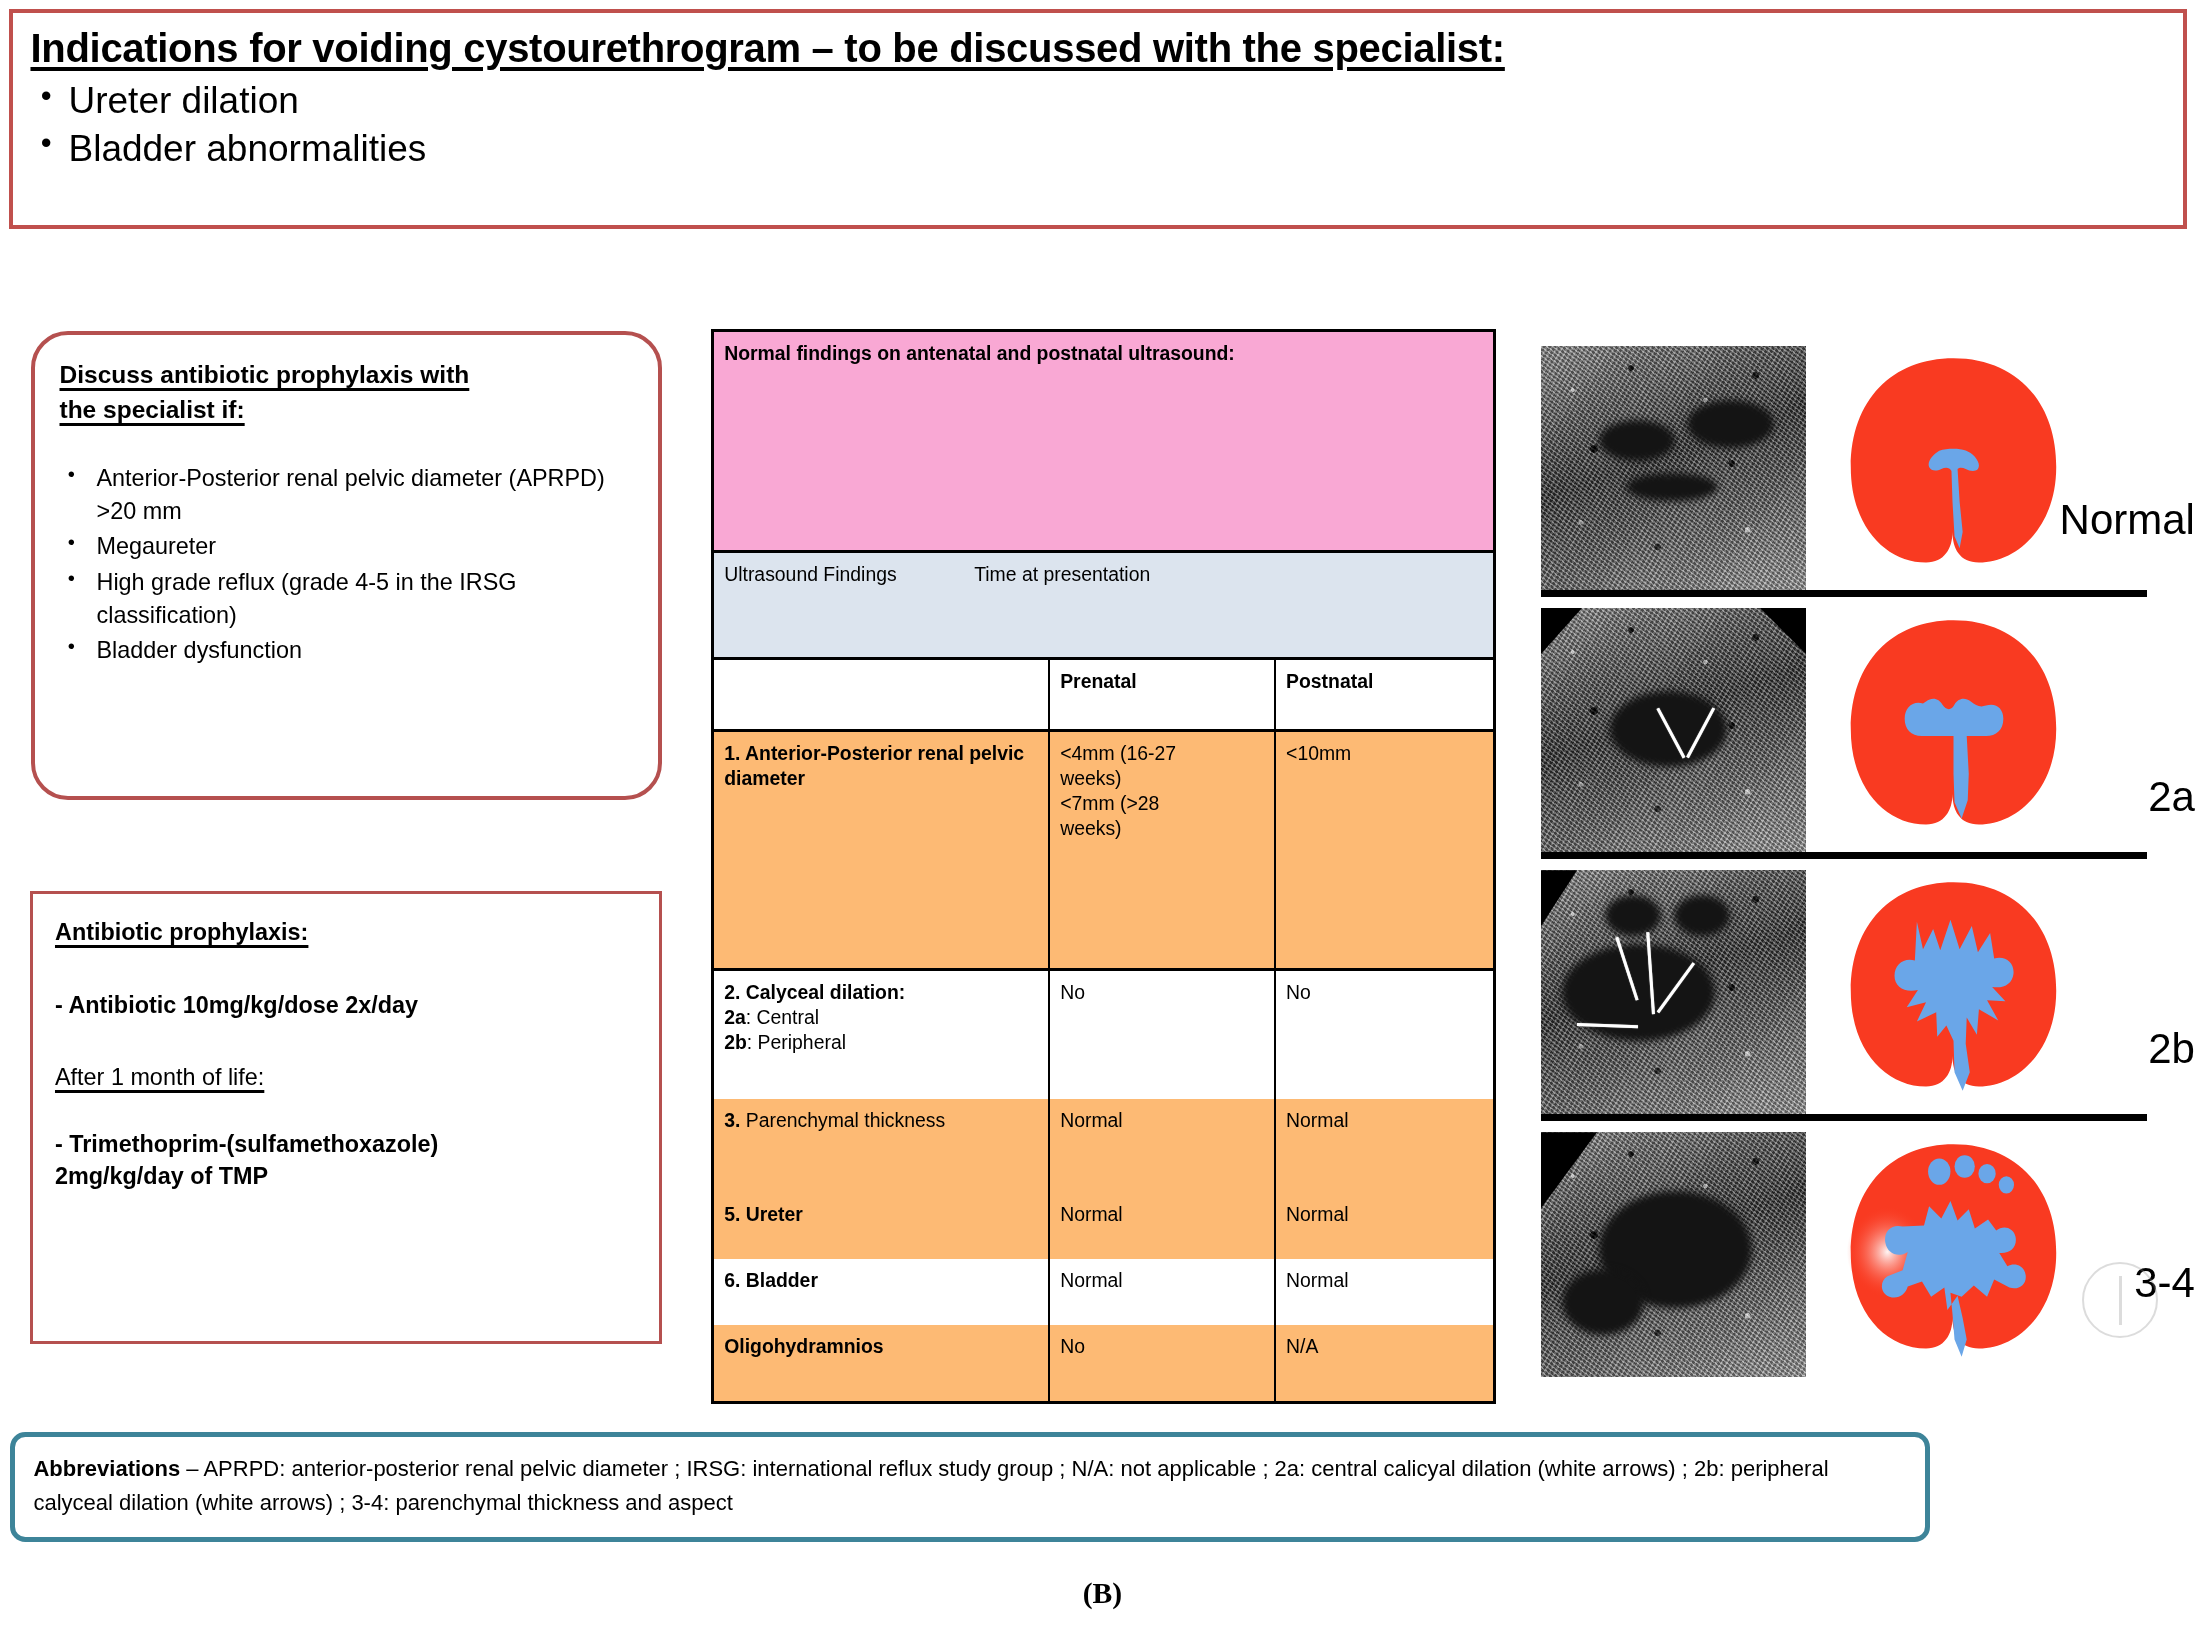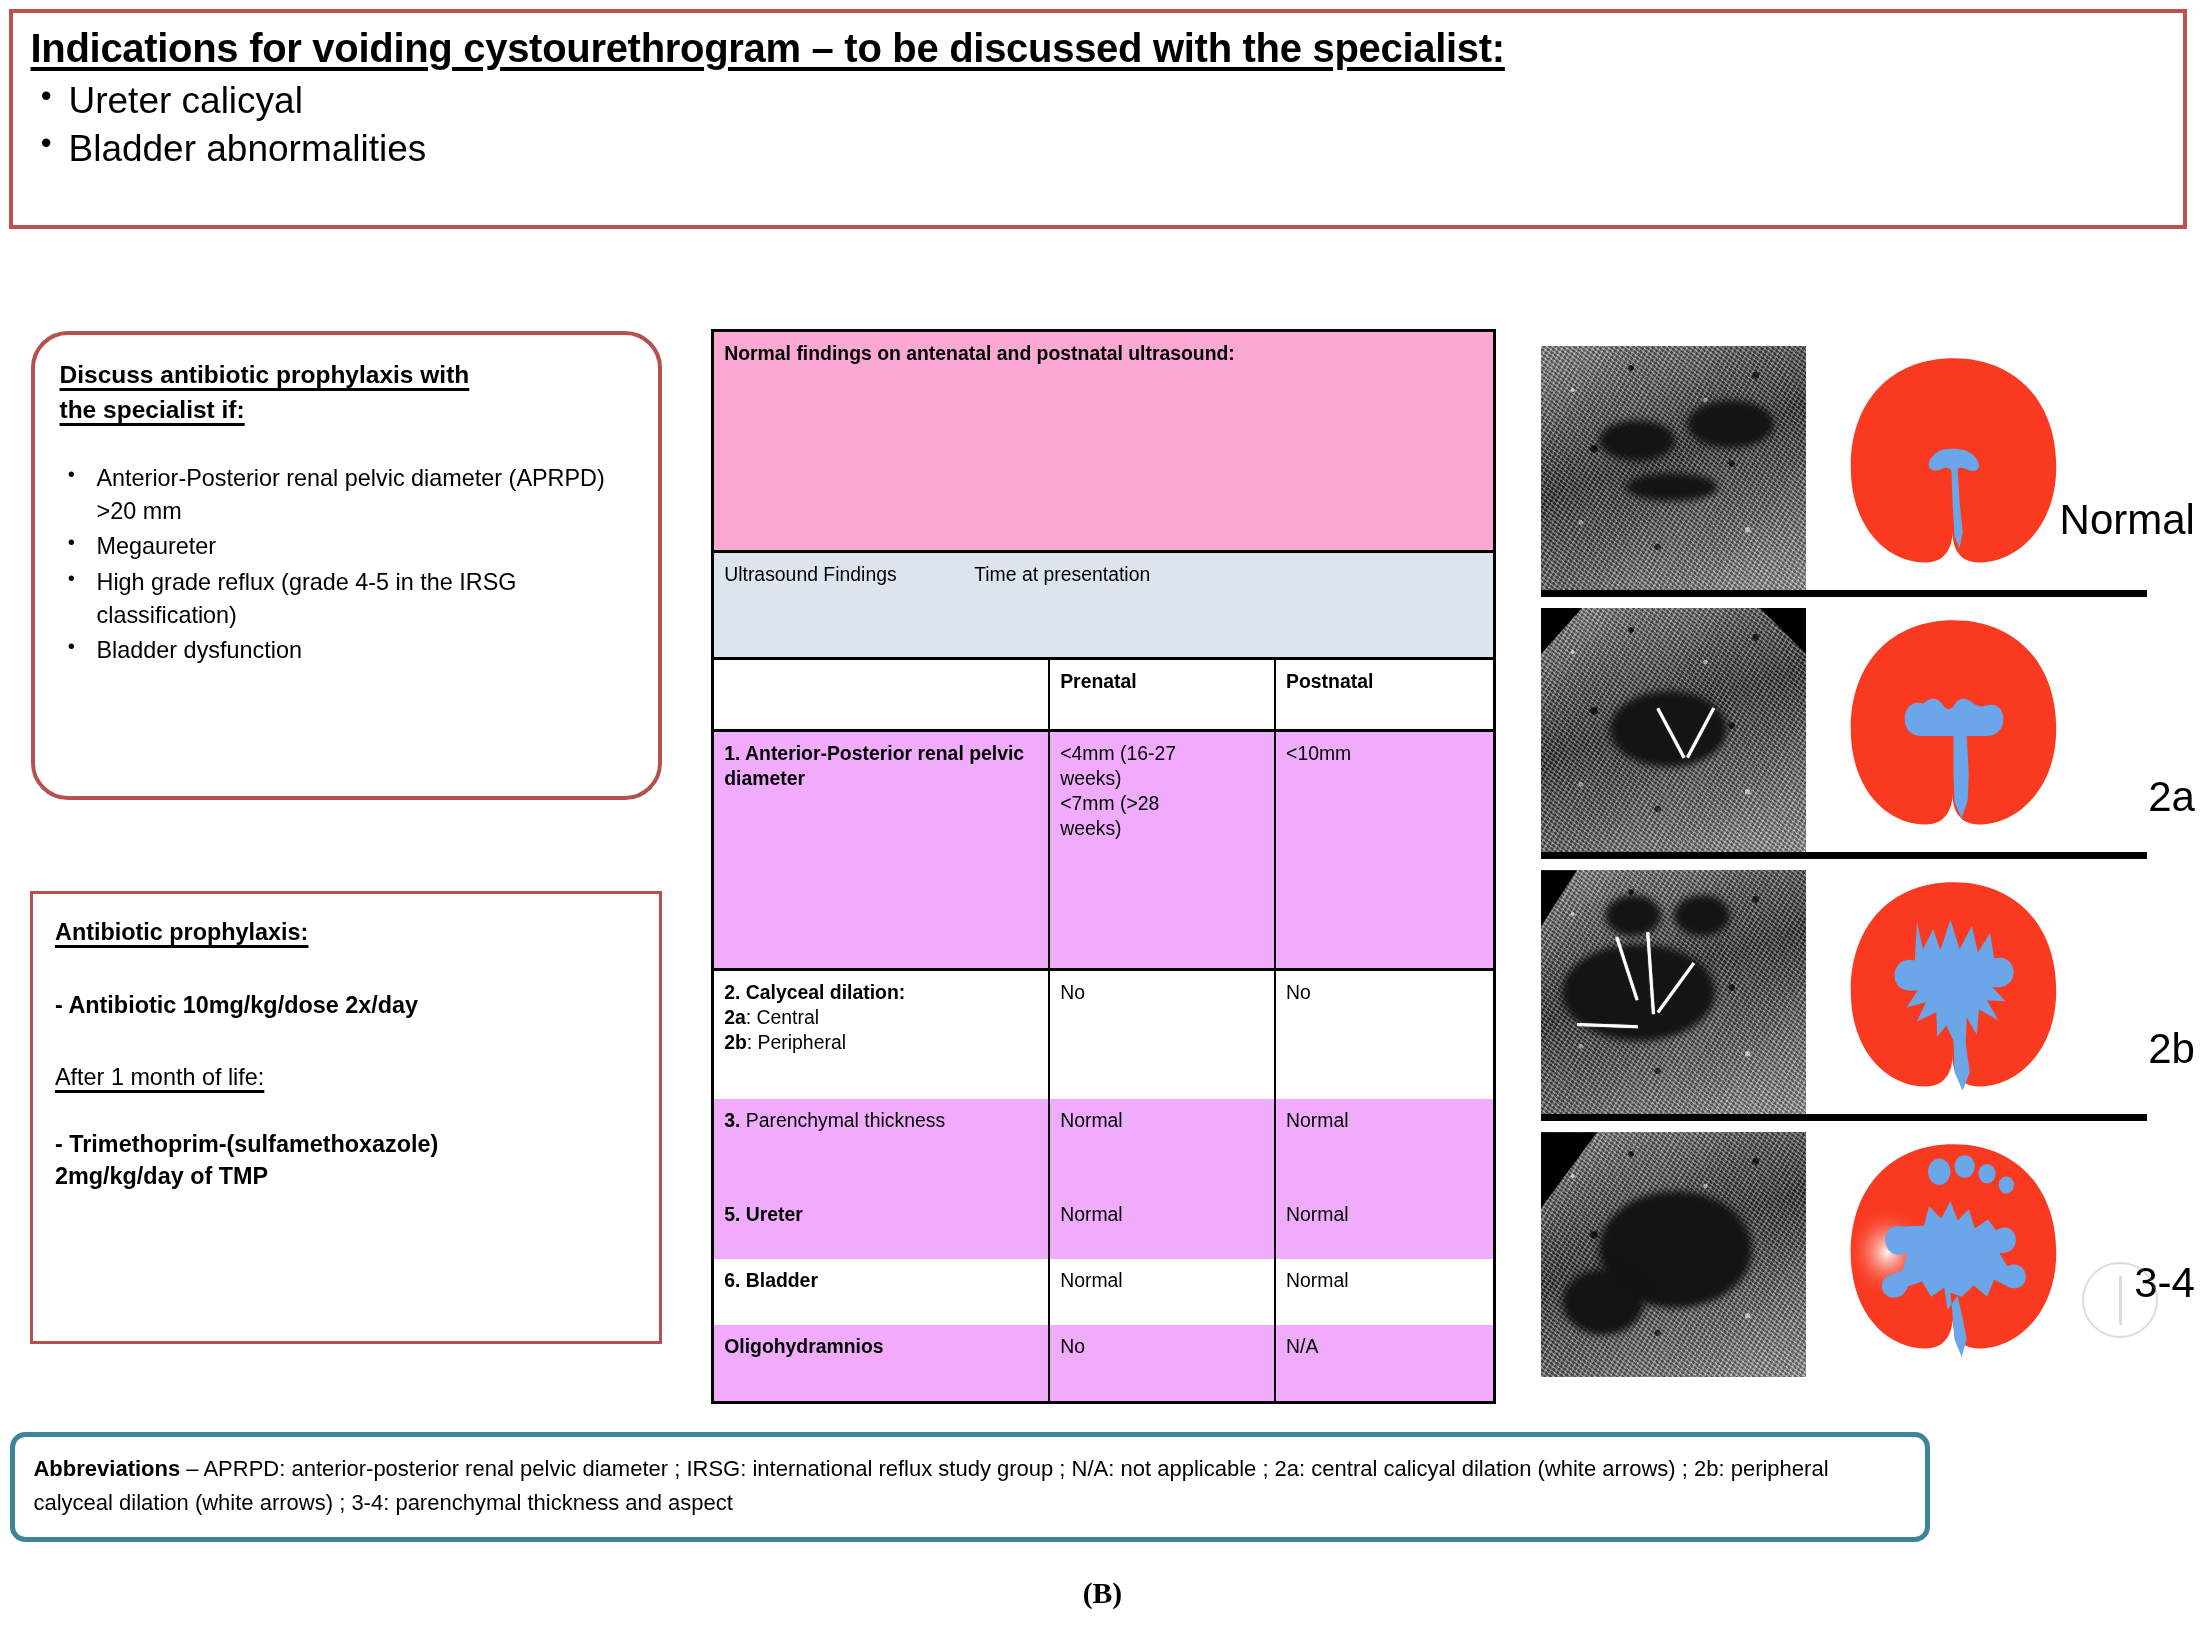--- a/index.html
+++ b/index.html
@@ -179,21 +179,21 @@
     font-weight: bold;
     font-size: 19.4px;
     height: 54px;
     padding-top: 13.2px;
   }
   .vline-l { border-left: 2.5px solid #000; }
 
   .data-row td {
     border-top: 0;
   }
-  .data-row.shade td { background: #f0abfc; margin-left: 28px; }
+  .data-row.shade td { background: #fdba74; margin-left: 28px; }
   .data-row.plain td { background: #ffffff; }
   .data-row td.label-cell { font-weight: bold; }
   .label-cell .reg { font-weight: normal; }
   .sep-hard td { border-bottom: 3.1px solid #000; }
 
   
   #figure-panel {
     position: absolute;
     left: 1541px;
     top: 346px;
@@ -324,21 +324,21 @@
     font-size: 29.6px;
     font-weight: bold;
   }
 </style>
 </head>
 <body>
 
 <div id="title-box">
   <div id="title-heading">Indications for voiding cystourethrogram – to be discussed with the specialist:</div>
   <ul class="title-bullets">
-    <li>Ureter calicyal</li>
+    <li>Ureter dilation</li>
     <li>Bladder abnormalities</li>
   </ul>
 </div>
 
 <div id="discuss-box">
   <div class="box-heading">
     <span>Discuss antibiotic prophylaxis with</span><br>
     <span>the specialist if:</span>
   </div>
   <ul id="discuss-list">

